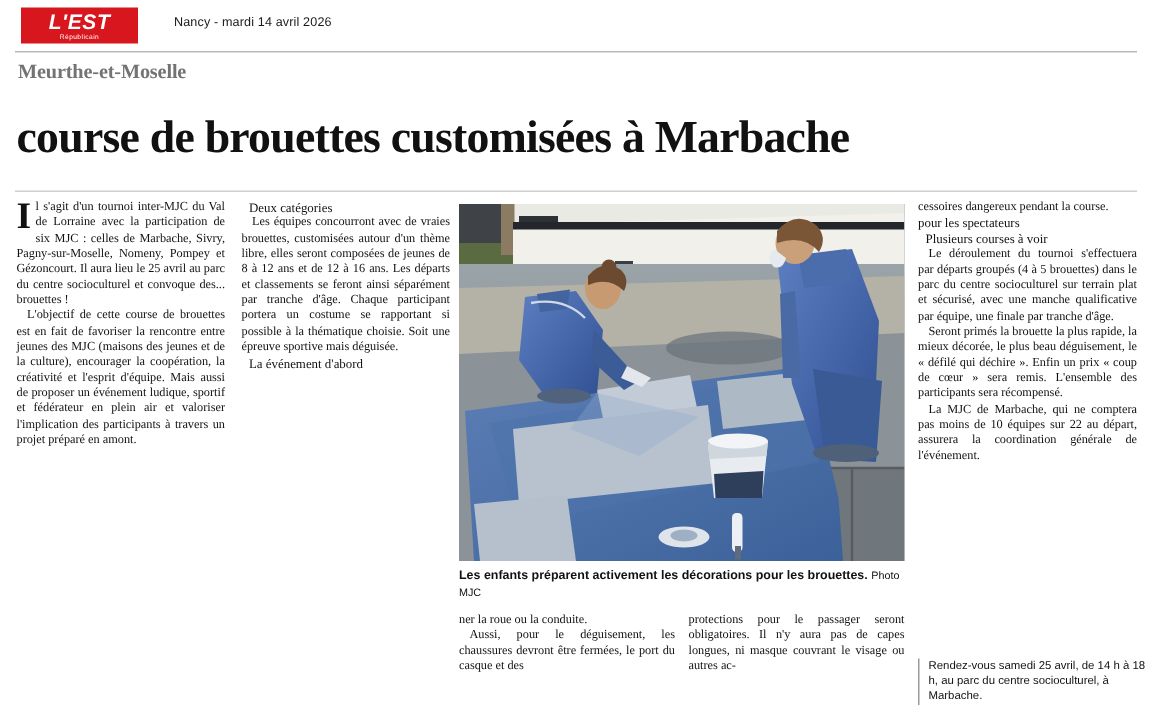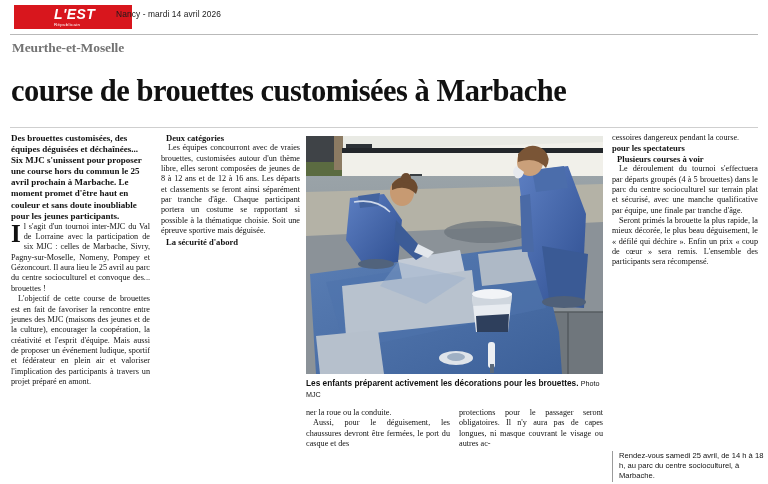--- a/index.html
+++ b/index.html
@@ -13,23 +13,22 @@
   }
   .page{position:relative;width:768px;height:484px;box-sizing:border-box;}
 
   
   .masthead{
     position:absolute;left:0;top:0;width:768px;height:31px;
   }
   .logo{
     position:absolute;left:14px;top:5px;width:78px;height:24px;
     background:#d8161d;
-    display:flex;flex-direction:column;justify-content:center;
+    display:flex;flex-direction:column;align-items:center;justify-content:center;
     line-height:1;
-    padding-left:40px;
   }
   .logo-main{
     font-family:"Liberation Sans",sans-serif;
     font-weight:bold;font-size:14px;color:#fff;letter-spacing:.4px;
     font-style:italic;
   }
   .logo-sub{
     font-family:"Liberation Sans",sans-serif;
     font-size:4.4px;color:#fff;letter-spacing:.3px;margin-top:1.5px;
   }
@@ -77,21 +76,21 @@
   .c3{left:306px;top:408px;width:144px;}
   .c4{left:459px;top:408px;width:144px;}
   .c5{left:612px;top:133px;width:146px;}
 
   .lede{
     font-weight:bold;font-size:9px;line-height:11.1px;
     text-align:left;
     margin-bottom:9px;
   }
   .subhead{
-    font-weight:bold;font-size:8.6px;line-height:10.4px;
+    font-weight:normal;font-size:8.6px;line-height:10.4px;
     margin-top:8px;margin-bottom:1px;text-indent:5px;
     text-align:left;
   }
   .dropcap::first-letter{
     float:left;
     font-size:25px;line-height:20px;
     font-weight:bold;
     padding-right:3px;padding-top:2px;
   }
 
@@ -108,21 +107,21 @@
     font-size:8.3px;line-height:10.2px;font-weight:bold;color:#111;
   }
   .caption .credit{font-weight:normal;font-size:7.2px;}
 
   
   .infobox{
     position:absolute;left:612px;top:439px;width:146px;
     padding-left:6px;
     border-left:1.6px solid #9b9b9b;
     font-family:"Liberation Sans",sans-serif;
-    font-size:7.6px;line-height:10.2px;color:#111;margin-top:12px;
+    font-size:7.6px;line-height:10.2px;color:#111;
   }
 </style>
 </head>
 <body>
 
 <div class="page">
 
   <div class="masthead">
     <div class="logo">
       <div class="logo-main">L'EST</div>
@@ -132,29 +131,28 @@
   </div>
   <div class="rule-top"></div>
 
   <div class="kicker">Meurthe-et-Moselle</div>
   <h1 class="headline">
     <span class="l2">course de brouettes customisées à Marbache</span>
   </h1>
   <div class="rule-head"></div>
 
   <div class="col c1">
-    <p class="lede">Des brouettes customisées, des équipes déguisées et déchaînées... Six MJC s'unissent pour proposer une course hors du commun le 25 avril prochain à Marbache. Le moment promet d'être haut en couleur et sans doute inoubliable pour les jeunes participants.</p>
     <p class="dropcap">Il s'agit d'un tournoi inter-MJC du Val de Lorraine avec la participation de six MJC : celles de Marbache, Sivry, Pagny-sur-Moselle, Nomeny, Pompey et Gézoncourt. Il aura lieu le 25 avril au parc du centre socioculturel et convoque des... brouettes !</p>
     <p class="ind">L'objectif de cette course de brouettes est en fait de favoriser la rencontre entre jeunes des MJC (maisons des jeunes et de la culture), encourager la coopération, la créativité et l'esprit d'équipe. Mais aussi de proposer un événement ludique, sportif et fédérateur en plein air et valoriser l'implication des participants à travers un projet préparé en amont.</p>
   </div>
 
   <div class="col c2">
     <p class="subhead">Deux catégories</p>
     <p class="ind">Les équipes concourront avec de vraies brouettes, customisées autour d'un thème libre, elles seront composées de jeunes de 8 à 12 ans et de 12 à 16 ans. Les départs et classements se feront ainsi séparément par tranche d'âge. Chaque participant portera un costume se rapportant si possible à la thématique choisie. Soit une épreuve sportive mais déguisée.</p>
-    <p class="subhead">La sécurité d'abord</p>
+    <p class="subhead">La événement d'abord</p>
   </div>
 
   <div class="photo-wrap">
     <div class="photo">
       <svg width="297" height="238" viewBox="0 0 297 238" preserveAspectRatio="none">
         <defs>
           <linearGradient id="gr" x1="0" y1="0" x2="0" y2="1">
             <stop offset="0" stop-color="#9aa3a8"></stop>
               <stop offset="1" stop-color="#7d868d"></stop>
           </linearGradient>
@@ -242,17 +240,18 @@
     <p>ner la roue ou la conduite.</p>
     <p class="ind">Aussi, pour le déguisement, les chaussures devront être fermées, le port du casque et des</p>
   </div>
 
   <div class="col c5">
     <p>cessoires dangereux pendant la course.</p>
     <p class="subhead" style="margin-top:0;text-indent:0;">pour les spectateurs</p>
     <p class="subhead">Plusieurs courses à voir</p>
     <p class="ind">Le déroulement du tournoi s'effectuera par départs groupés (4 à 5 brouettes) dans le parc du centre socioculturel sur terrain plat et sécurisé, avec une manche qualificative par équipe, une finale par tranche d'âge.</p>
     <p class="ind">Seront primés la brouette la plus rapide, la mieux décorée, le plus beau déguisement, le « défilé qui déchire ». Enfin un prix « coup de cœur » sera remis. L'ensemble des participants sera récompensé.</p>
+    <p class="ind">La MJC de Marbache, qui ne comptera pas moins de 10 équipes sur 22 au départ, assurera la coordination générale de l'événement.</p>
   </div>
 
   <div class="infobox">Rendez-vous samedi 25 avril, de 14 h à 18 h, au parc du centre socioculturel, à Marbache.</div>
 
 </div>
 
 </body></html>

